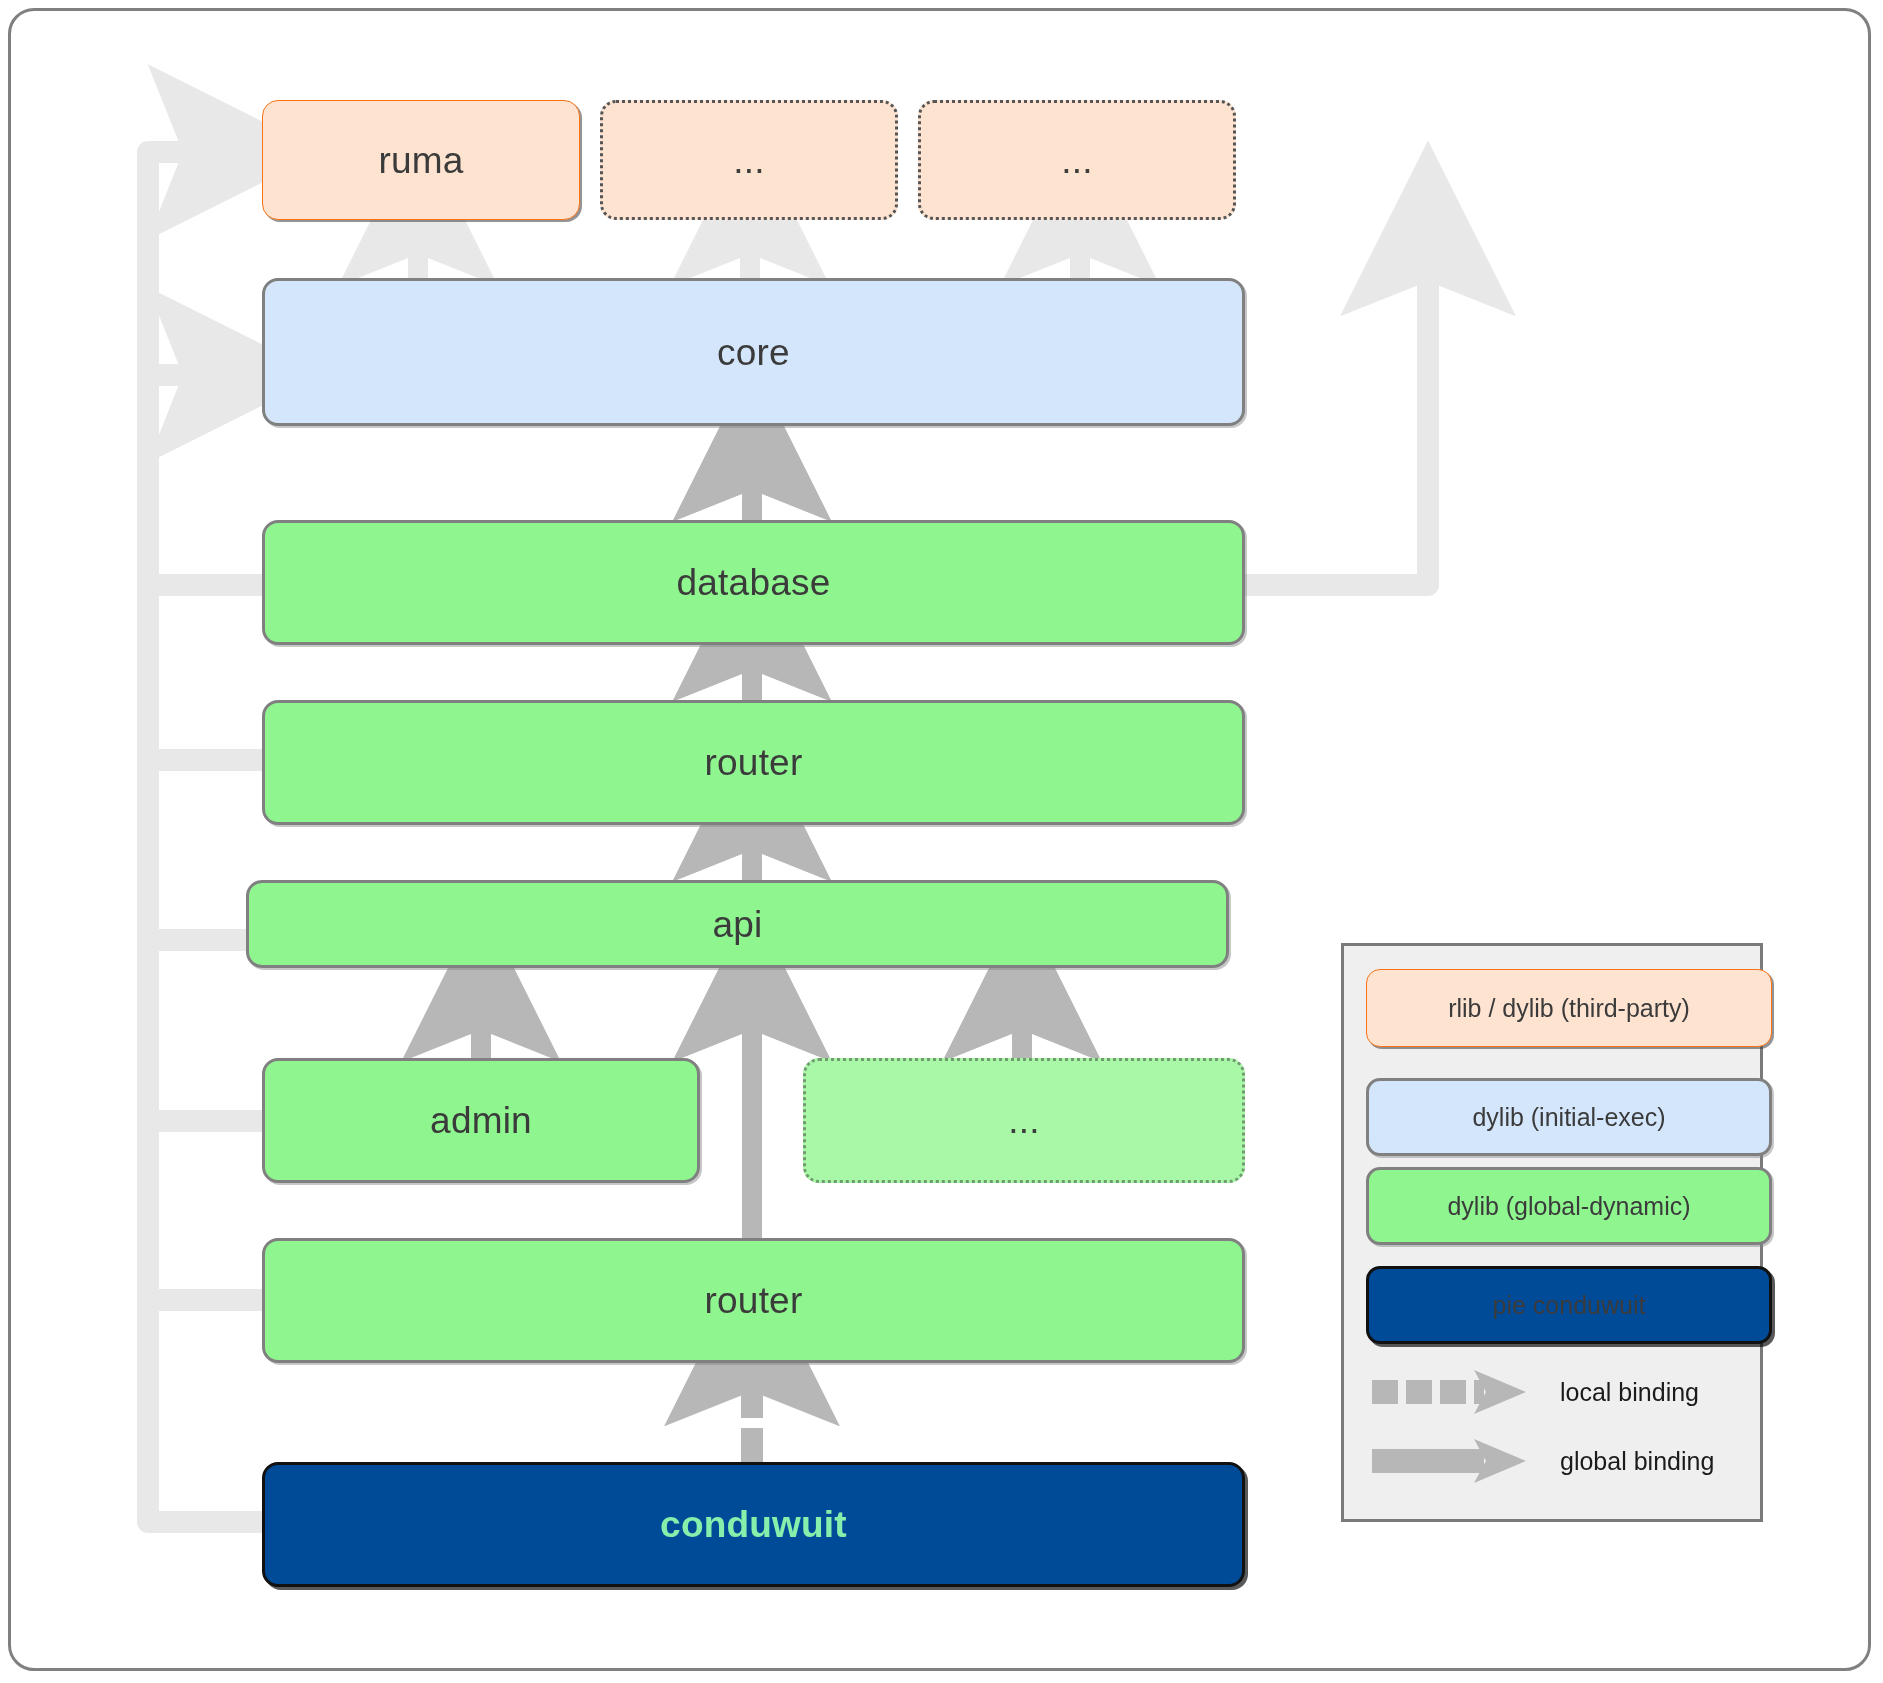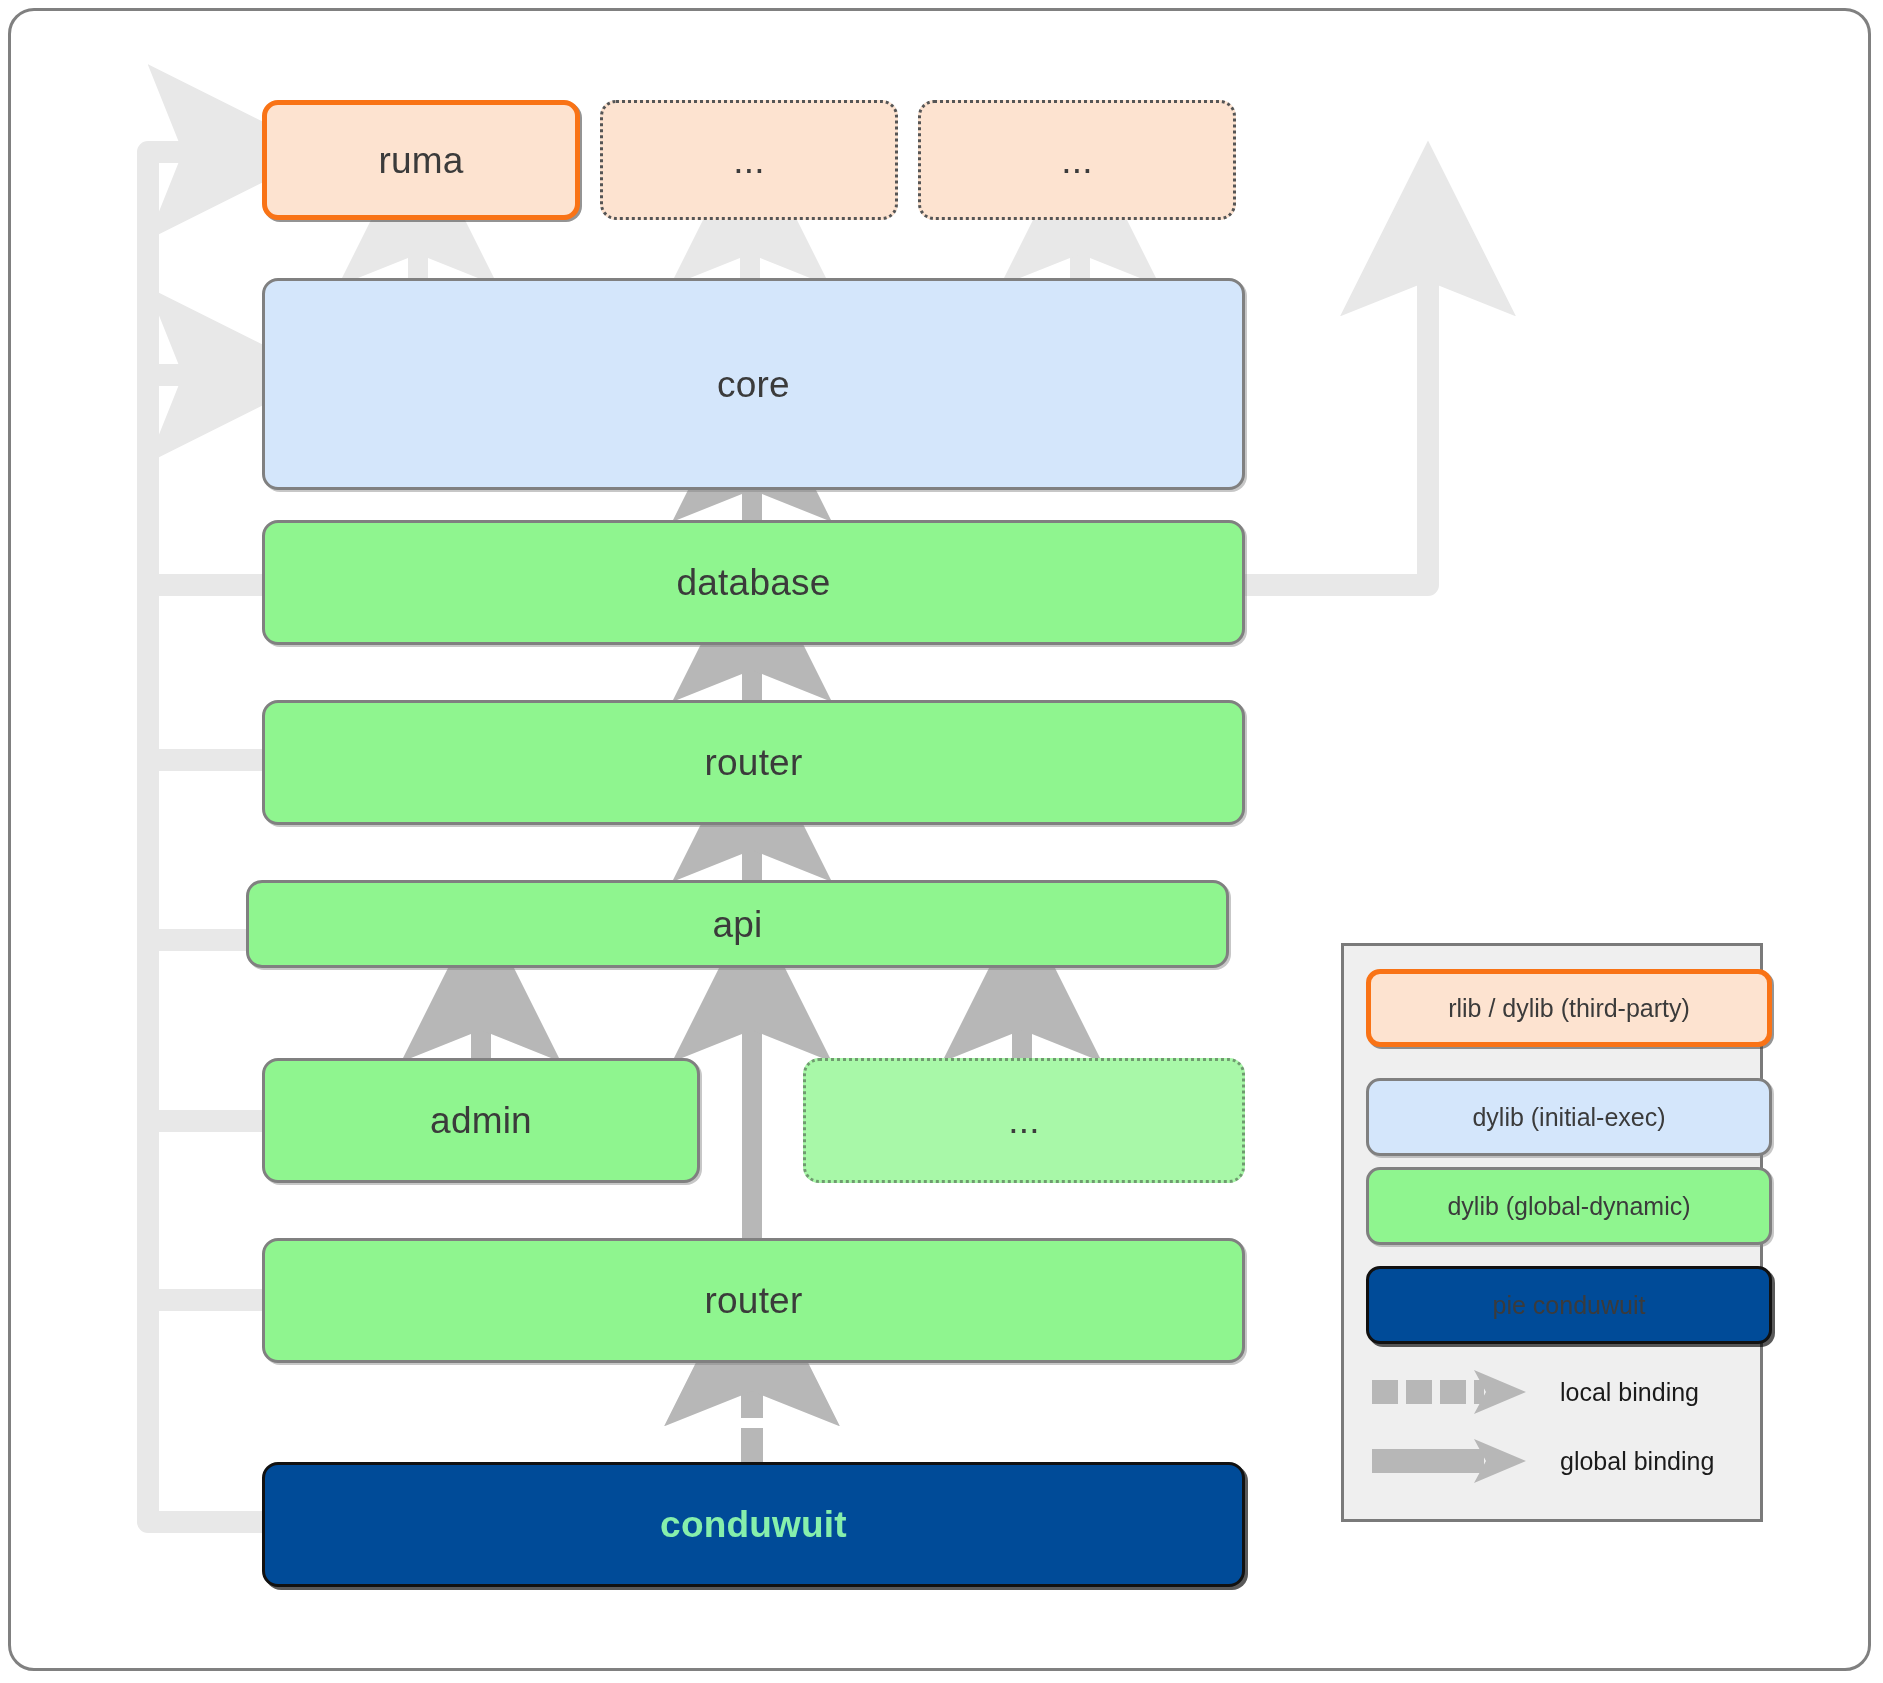--- a/index.html
+++ b/index.html
@@ -28,21 +28,21 @@
     display:flex;align-items:center;justify-content:center;
     border-radius:16px;
     font-size:37px;
     color:#3b3b3b;
     letter-spacing:.2px;
     text-align:center;
   }
   .node .lbl{display:block;line-height:1;}
 
   
-  .n-third{background:#fde3d0;border:5px solid #f97316;box-shadow:2px 2px 0 rgba(60,60,60,.55);}
+  .n-third{background:#fde3d0;border:1px solid #f97316;box-shadow:2px 2px 0 rgba(60,60,60,.55);}
   .n-third-dotted{background:#fde3d0;border:3px dotted #555555;box-shadow:none;}
 
   
   .n-ie{background:#d4e6fb;border:3px solid #808080;box-shadow:2px 2px 0 rgba(130,130,130,.45);}
 
   
   .n-gd{background:#8ff58f;border:3px solid #808080;box-shadow:2px 2px 0 rgba(130,130,130,.45);}
   .n-gd-dotted{background:#a8f8a8;border:3px dotted #6f9b6f;box-shadow:none;}
 
   
@@ -141,21 +141,21 @@
 
   <div class="node n-third-dotted" style="left:600px;top:100px;width:298px;height:120px;">
     <span class="lbl">...</span>
   </div>
 
   <div class="node n-third-dotted" style="left:918px;top:100px;width:318px;height:120px;">
     <span class="lbl">...</span>
   </div>
 
 
-  <div class="node n-ie" style="left:262px;top:278px;width:983px;height:212px;">
+  <div class="node n-ie" style="left:262px;top:278px;width:983px;height:148px;">
     <span class="lbl">core</span>
   </div>
 
   <div class="node n-gd" style="left:262px;top:520px;width:983px;height:125px;">
     <span class="lbl">database</span>
   </div>
 
   <div class="node n-gd" style="left:262px;top:700px;width:983px;height:125px;">
     <span class="lbl">router</span>
   </div>

